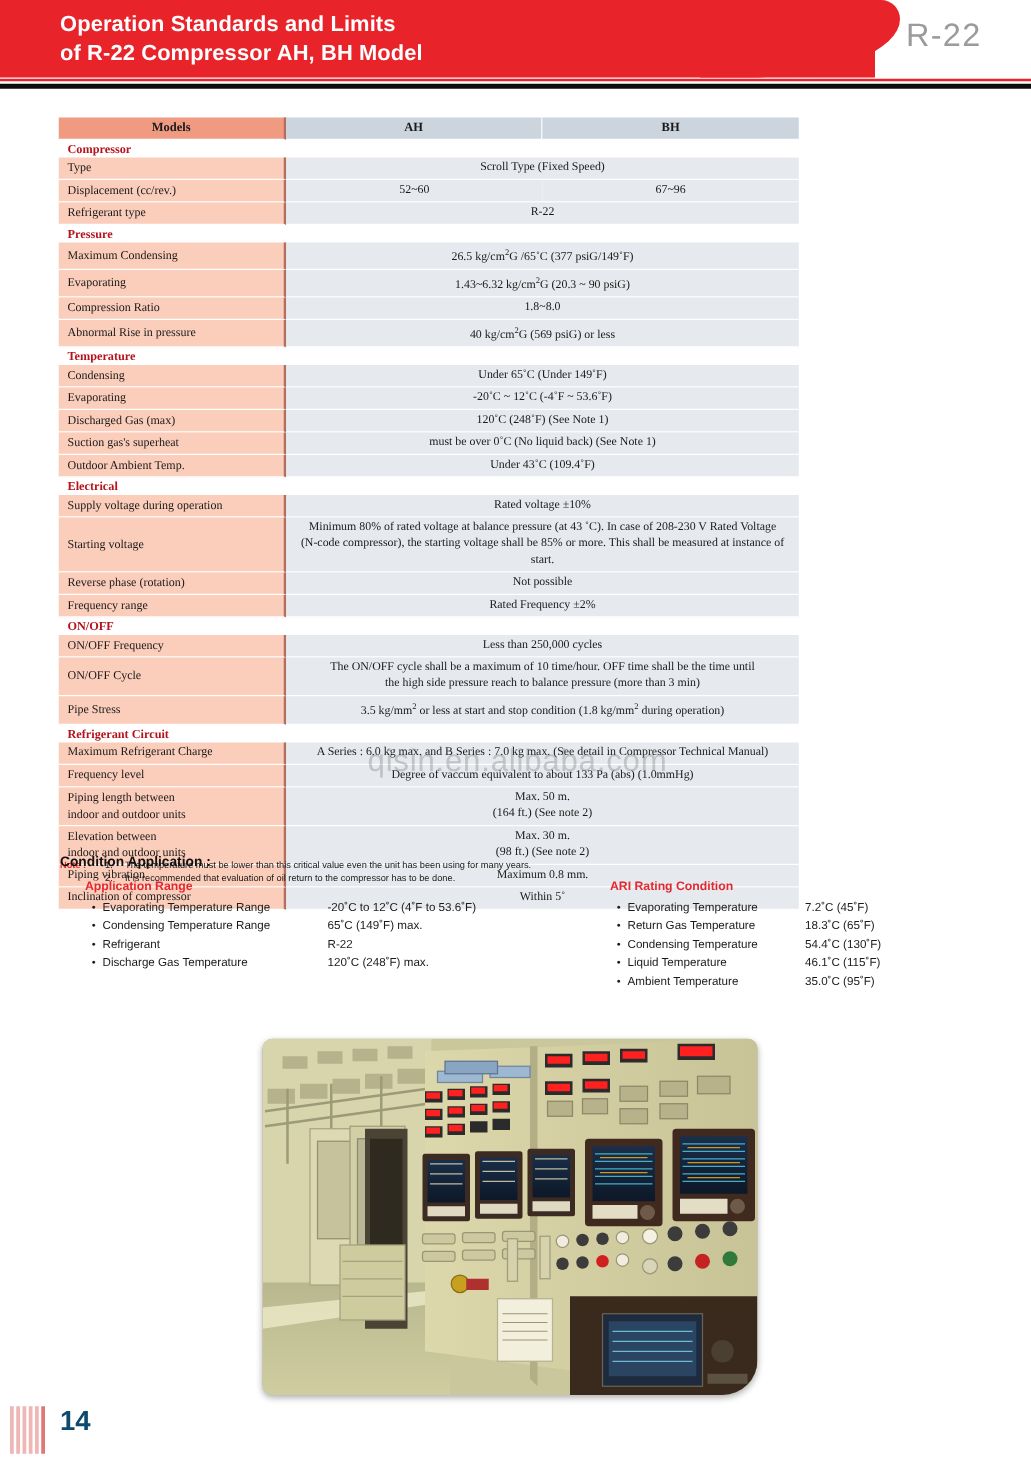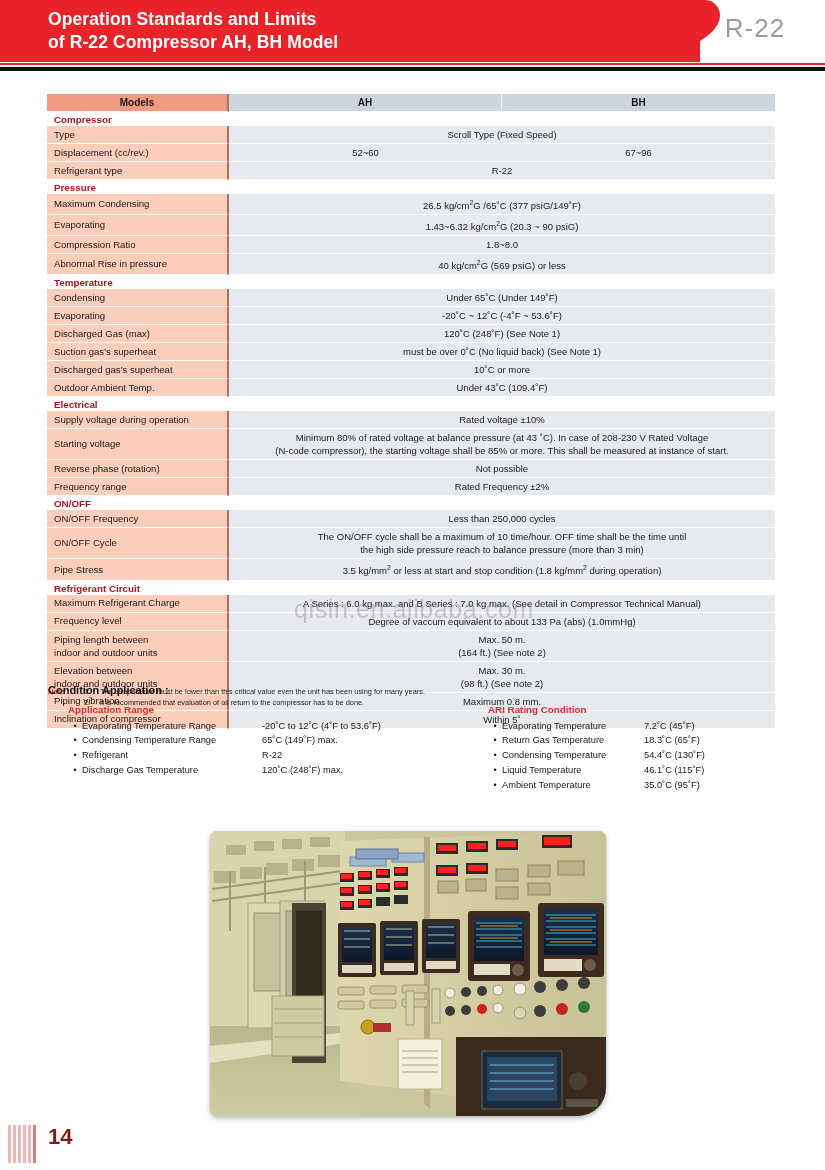--- a/index.html
+++ b/index.html
@@ -33,23 +33,24 @@
   }
   .banner-code {
     position:absolute; left:700px; top:13px; width:110px;
     text-align:center; color:#9b9b9b; font-size:26px; letter-spacing:1px;
   }
   .banner-rule-red { position:absolute; left:0; top:63px; width:825px; height:2px; background:#e8232a; }
   .banner-rule-black { position:absolute; left:0; top:67px; width:825px; height:4px; background:#0d0d0d; }
 
   
   #spec-table {
-    position:absolute; left:47px; top:94px; width:728px;
+    position:absolute; left:47px; top:94px; width:592px;
     border-collapse:separate; border-spacing:0;
     font-size:9.4px;
+    font-family:Liberation Serif, serif;
   }
   #spec-table td { padding:0; vertical-align:middle; }
 
   .c-label {
     width:182px;
     background:#fbcdbb;
     padding:2px 0 2px 7px !important;
     border-right:2px solid #b0705c;
     border-bottom:1px solid #ffffff;
     font-size:9.6px; color:#1a1a1a; line-height:12px;
@@ -129,21 +130,21 @@
     font-size:25px; color:rgba(120,120,120,.34);
     letter-spacing:.6px; pointer-events:none;
   }
 
   
   #footer-stripes { position:absolute; left:8px; top:1125px; width:46px; height:38px; display:flex; gap:2px; }
   #footer-stripes i { display:block; width:3px; height:38px; background:#f0b5b5; }
   #footer-stripes i:nth-child(6) { background:#e07878; }
   #page-num {
     position:absolute; left:48px; top:1124px;
-    font-size:22px; font-weight:bold; color:#7f1d1d;
+    font-size:22px; font-weight:bold; color:#0c4a6e;
   }
 </style>
 </head>
 <body>
 
 <div id="banner">
   <div class="banner-white"></div>
   <div class="banner-red"></div>
   <div class="banner-red-round"></div>
   <div class="banner-title">
@@ -208,24 +209,20 @@
         <td class="c-label">Evaporating</td>
         <td class="c-val" colspan="2">-20˚C ~ 12˚C (-4˚F ~ 53.6˚F)</td>
       </tr>
       <tr>
         <td class="c-label">Discharged Gas (max)</td>
         <td class="c-val" colspan="2">120˚C (248˚F) (See Note 1)</td>
       </tr>
       <tr>
         <td class="c-label">Suction gas's superheat</td>
         <td class="c-val" colspan="2">must be over 0˚C (No liquid back) (See Note 1)</td>
-      </tr>
-      <tr>
-        <td class="c-label">Discharged gas's superheat</td>
-        <td class="c-val" colspan="2">10˚C or more</td>
       </tr>
       <tr>
         <td class="c-label">Outdoor Ambient Temp.</td>
         <td class="c-val" colspan="2">Under 43˚C (109.4˚F)</td>
       </tr>
       <tr class="group">
         <td colspan="3"><span class="g-text">Electrical</span></td>
       </tr>
       <tr>
         <td class="c-label">Supply voltage during operation</td>

